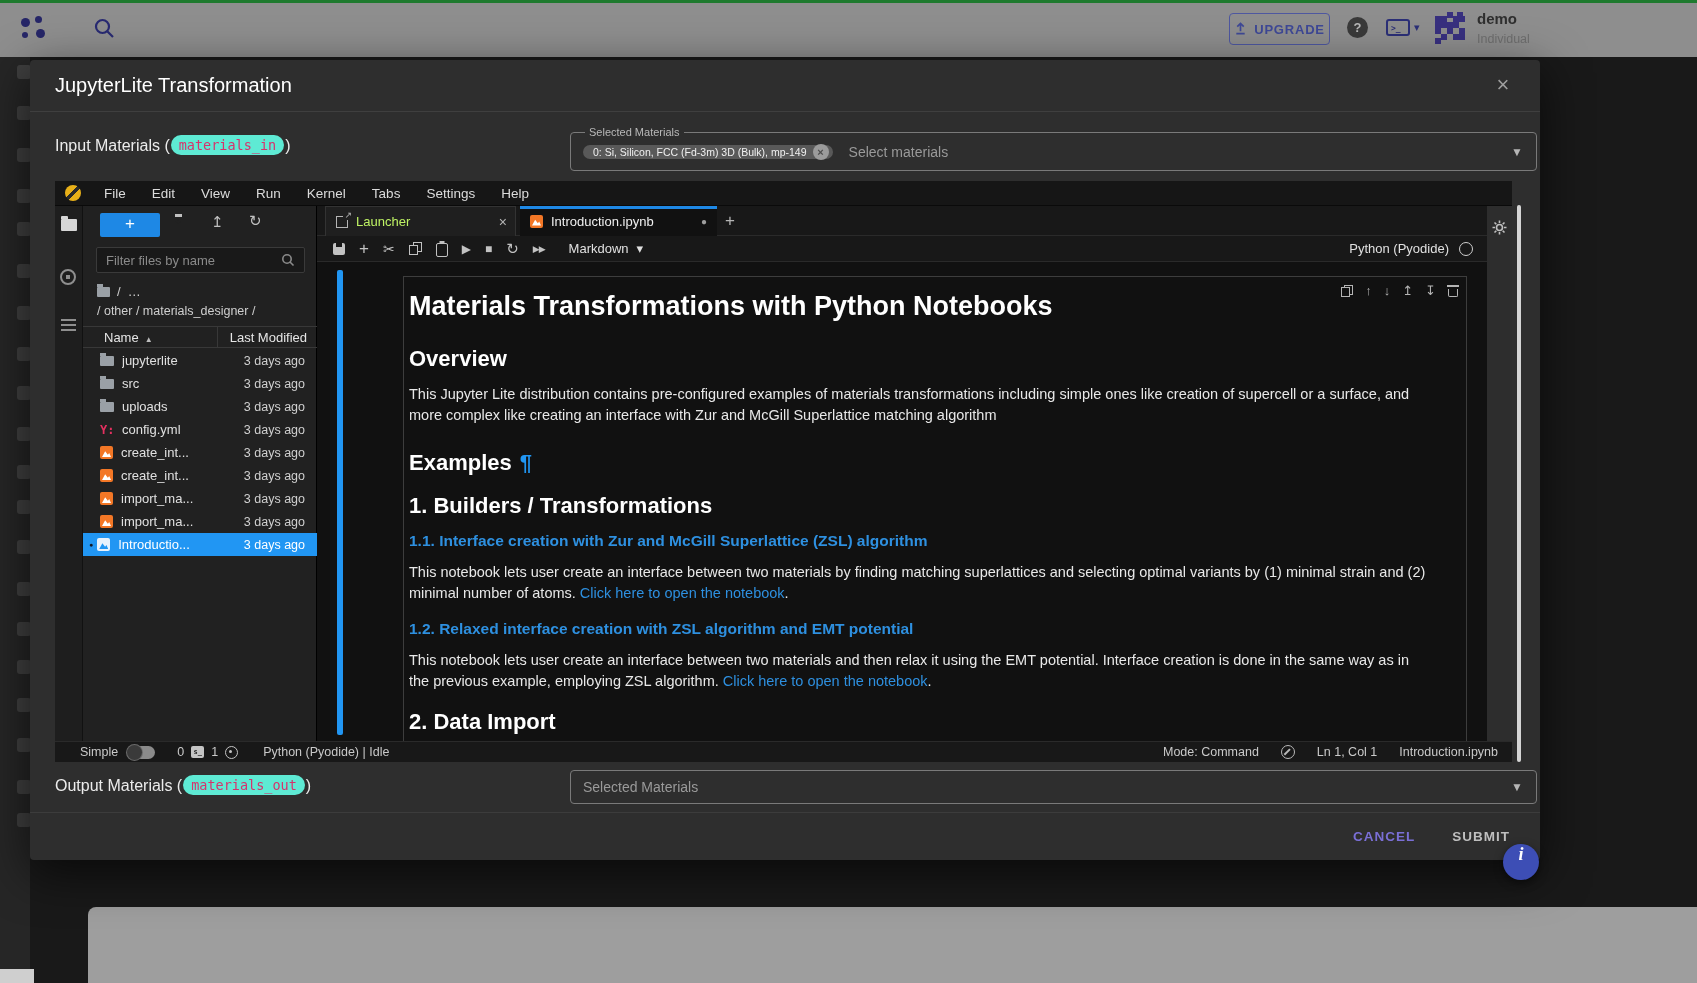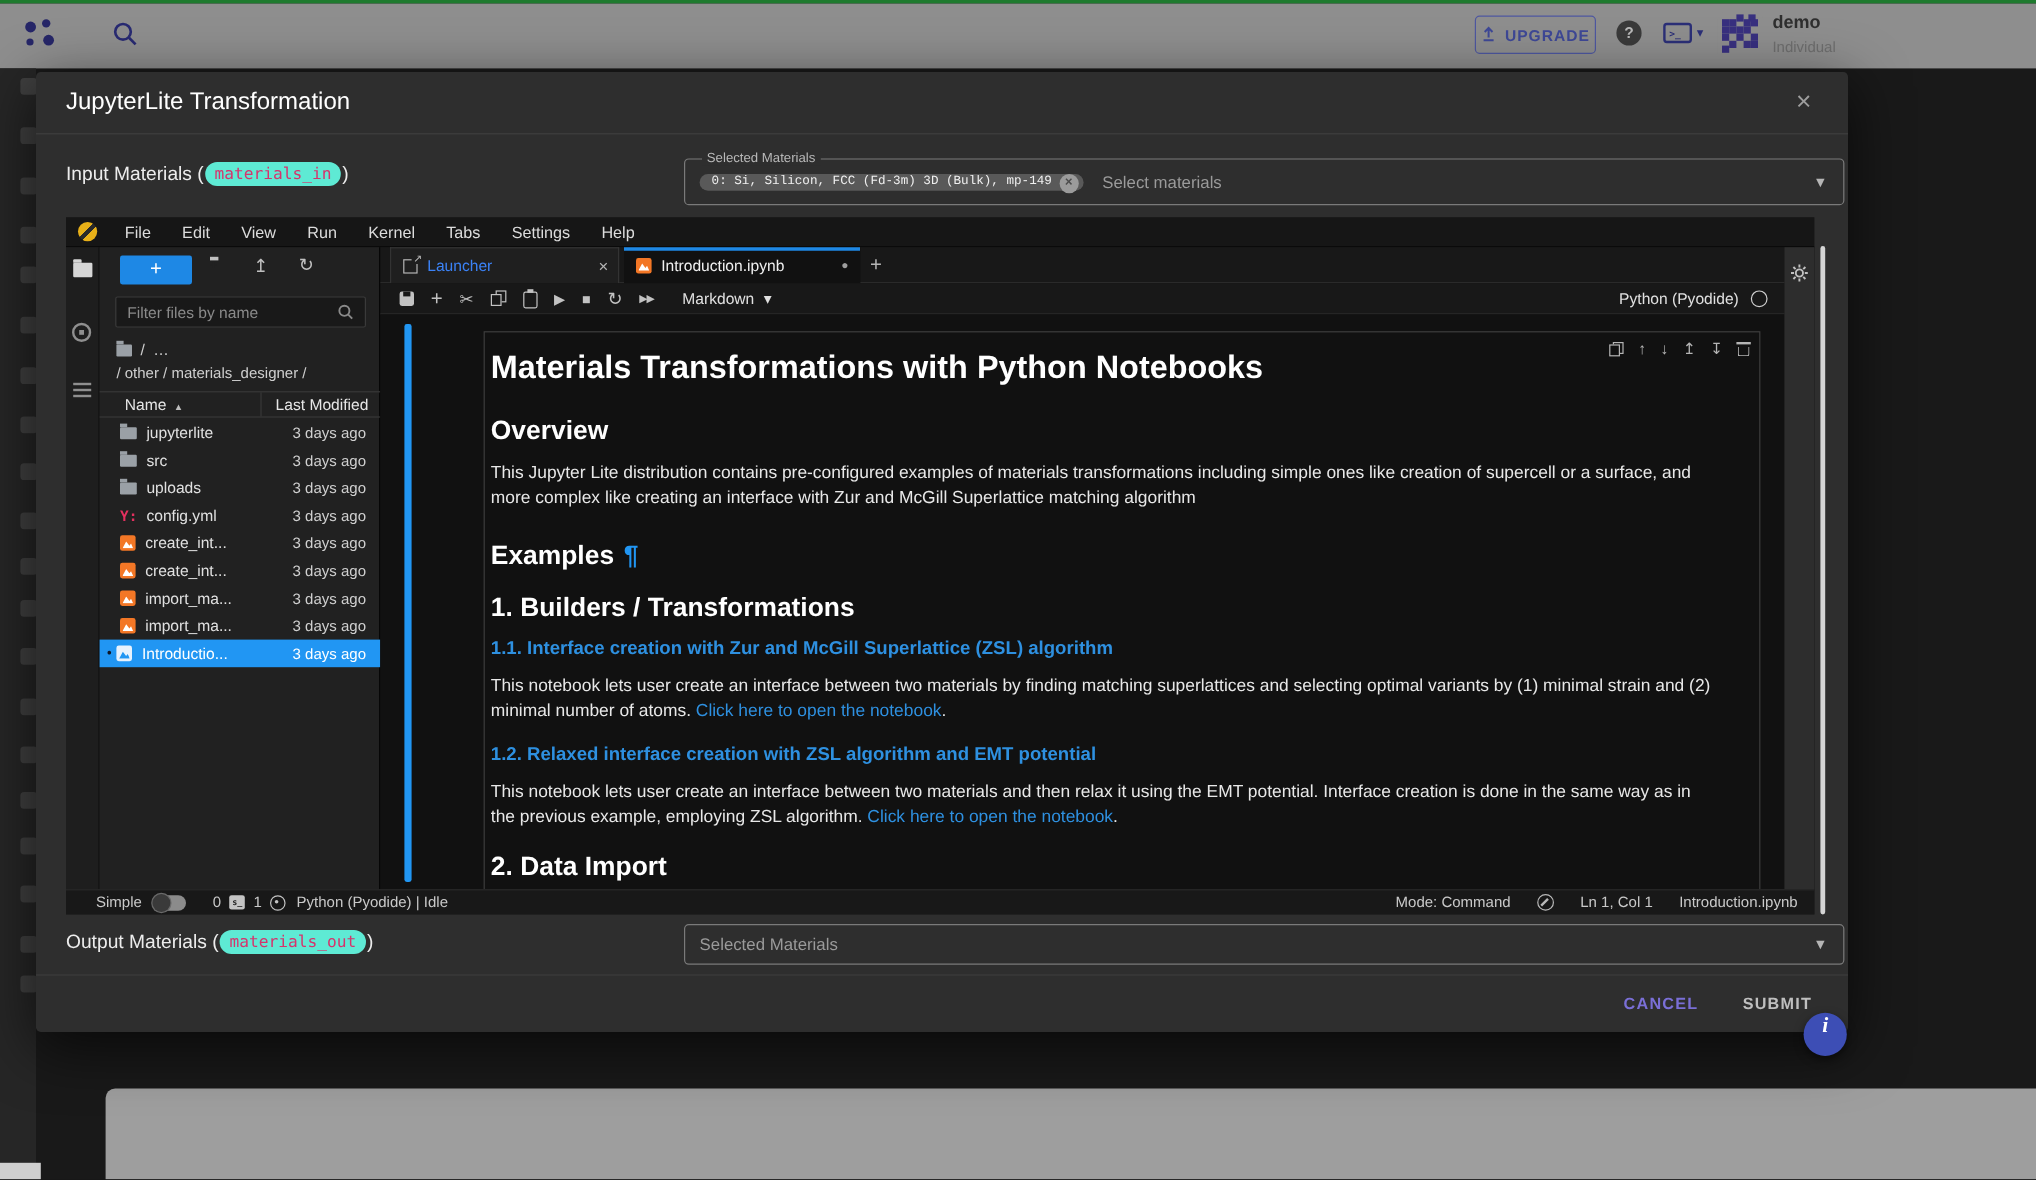--- a/index.html
+++ b/index.html
@@ -34,22 +34,22 @@
     box-shadow:0 12px 48px rgba(0,0,0,.65);}
   .m-title{position:absolute;left:25px;top:0;height:51px;line-height:51px;color:#fff;font-size:20px;font-weight:500;}
   .m-close{position:absolute;left:1459px;top:12px;width:28px;height:28px;color:#9e9e9e;font-size:22px;text-align:center;line-height:26px;cursor:pointer;}
   .m-div{position:absolute;left:0;top:51px;width:1510px;height:1px;background:#3f3f3f;}
   .io-label{position:absolute;left:25px;height:40px;line-height:40px;color:#ececec;font-size:16px;}
   .code-chip{display:inline-block;vertical-align:1px;background:#5eead4;color:#d6336c;font:13.5px "DejaVu Sans Mono",monospace;
     padding:2px 8px;border-radius:10px;margin:0 1px;}
   .mfield{position:absolute;left:540px;width:967px;border:1px solid #7a7a7a;border-radius:4px;box-sizing:border-box;
     display:flex;align-items:center;padding:0 36px 0 12px;}
   .mlegend{position:absolute;left:14px;top:-7px;background:#2e2e2e;padding:0 4px;font-size:11px;color:#b9b9b9;}
-  .mat-chip{display:flex;height:14px;background:#595959;border-radius:12px;padding:0 4px 0 10px;
-    color:#f0f0f0;font-size:10.5px;white-space:nowrap;font-family:Liberation Mono, monospace;}
+  .mat-chip{display:flex;align-items:center;height:14px;background:#595959;border-radius:12px;padding:0 4px 0 10px;
+    color:#f0f0f0;font-size:10.5px;white-space:nowrap;}
   .chip-x{width:16px;height:16px;border-radius:50%;background:#9b9b9b;color:#4c4c4c;font-size:11px;font-weight:700;
     text-align:center;line-height:16px;margin-left:6px;}
   .mplace{color:#9a9a9a;font-size:14px;margin-left:16px;}
   .fcaret{position:absolute;right:13px;top:50%;transform:translateY(-50%);color:#b5b5b5;font-size:12px;}
   .m-scroll{position:absolute;left:1487px;top:145px;width:4px;height:557px;background:rgba(232,232,232,.9);border-radius:2px;}
   .m-footer{position:absolute;left:0;top:752px;width:1510px;height:48px;border-top:1px solid #3c3c3c;box-sizing:border-box;
     display:flex;align-items:center;justify-content:flex-end;gap:37px;padding-right:30px;}
   .btn-cancel{color:#7a6fd6;font-size:13.5px;font-weight:700;letter-spacing:1px;cursor:pointer;}
   .btn-submit{color:#bfbfbf;font-size:13.5px;font-weight:700;letter-spacing:1px;cursor:pointer;}
   .info-fab{position:absolute;left:1503px;top:844px;width:36px;height:36px;border-radius:50%;background:#3d4eb5;
@@ -104,21 +104,21 @@
   .fico-nb.sel-ic{background:#e8f2fd;}
   .fico-nb.sel-ic::after{background:#2196f3;}
   .fdot{color:#101726;font-size:7px;margin-right:4px;margin-left:-11px;}
 
   .jmain{position:absolute;left:262px;top:25px;width:1170px;height:535px;background:#111;}
   .tabbar{position:absolute;left:0;top:0;width:100%;height:30px;background:#181818;border-bottom:1px solid #2a2a2a;
     box-sizing:border-box;display:flex;padding-left:8px;}
   .tab{height:30px;display:flex;align-items:center;box-sizing:border-box;cursor:pointer;}
   .tab-launcher{width:191px;background:#1f1f1f;border:1px solid #333;border-bottom:none;padding:0 8px 0 10px;gap:8px;}
   .tab-active{width:197px;background:#111;box-shadow:inset 0 3px 0 #1e88e5;margin-left:4px;padding:0 10px;gap:8px;}
-  .tab-label{color:#3b82f6;font-size:13px;flex:1;white-space:nowrap;overflow:hidden;}
+  .tab-label{color:#bef264;font-size:13px;flex:1;white-space:nowrap;overflow:hidden;}
   .tab-x{color:#b5b5b5;font-size:14px;}
   .tab-dot{color:#9e9e9e;font-size:10px;}
   .tab-add{color:#b5b5b5;font-size:17px;margin-left:8px;line-height:30px;cursor:pointer;}
   .ic-ext{width:10px;height:10px;border:1.5px solid #b5b5b5;position:relative;flex:none;}
   .ic-ext::after{content:"↗";position:absolute;top:-7px;right:-5px;font-size:9px;color:#b5b5b5;background:#1f1f1f;padding-left:1px;}
 
   .ntool{position:absolute;left:0;top:30px;width:100%;height:26px;background:#181818;border-bottom:1px solid #2a2a2a;
     box-sizing:border-box;display:flex;align-items:center;gap:14px;padding:0 14px 0 16px;}
   .ti{color:#c2c2c2;cursor:pointer;display:flex;align-items:center;}
   .ic-save{width:12px;height:12px;background:#c2c2c2;border-radius:2px;position:relative;}
@@ -420,21 +420,21 @@
         </span>
       </div>
 
       <div class="jstatus">
         <span>Simple</span>
         <span class="sw"></span>
         <span>0</span>
         <span class="st-termic">s_</span>
         <span>1</span>
         <span class="st-kernic"></span>
-        <span style="margin-left:2px;">Python (Pyodide) | Idle</span>
+        <span style="margin-left:18px;">Python (Pyodide) | Idle</span>
         <span class="st-right">
           <span>Mode: Command</span>
           <span class="st-modeic"></span>
           <span>Ln 1, Col 1</span>
           <span>Introduction.ipynb</span>
         </span>
       </div>
     </div>
 
     <div class="m-scroll"></div>

